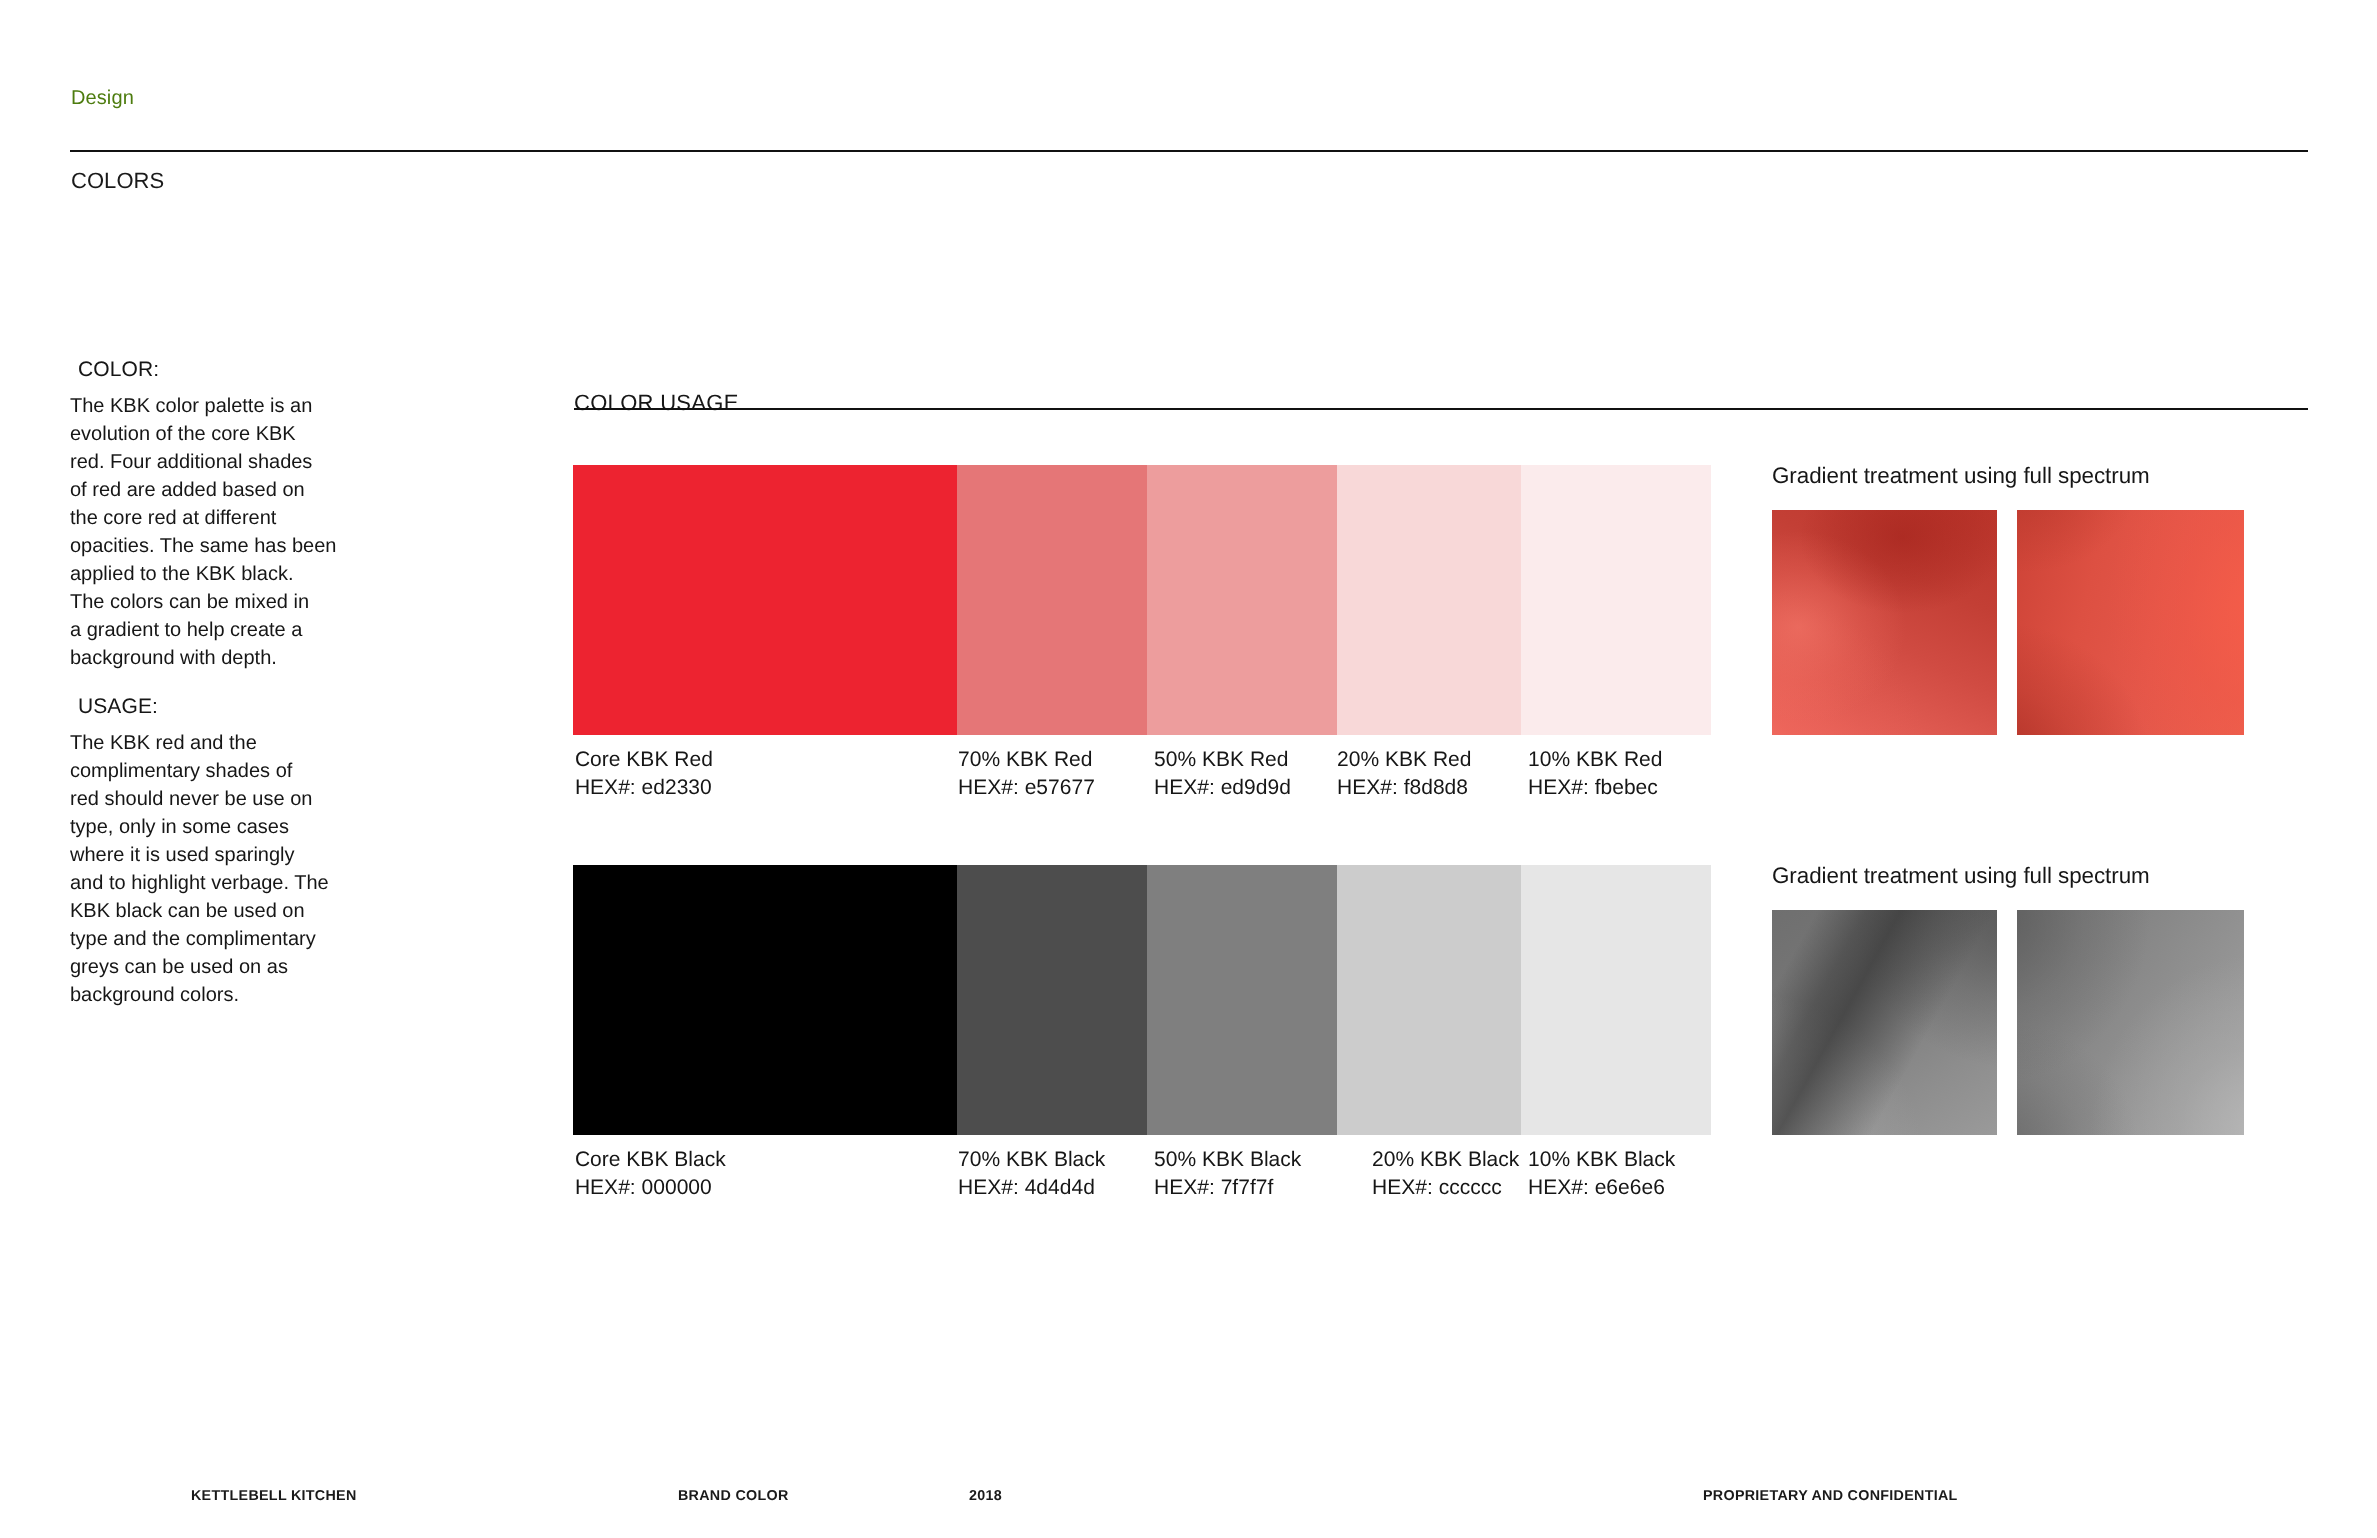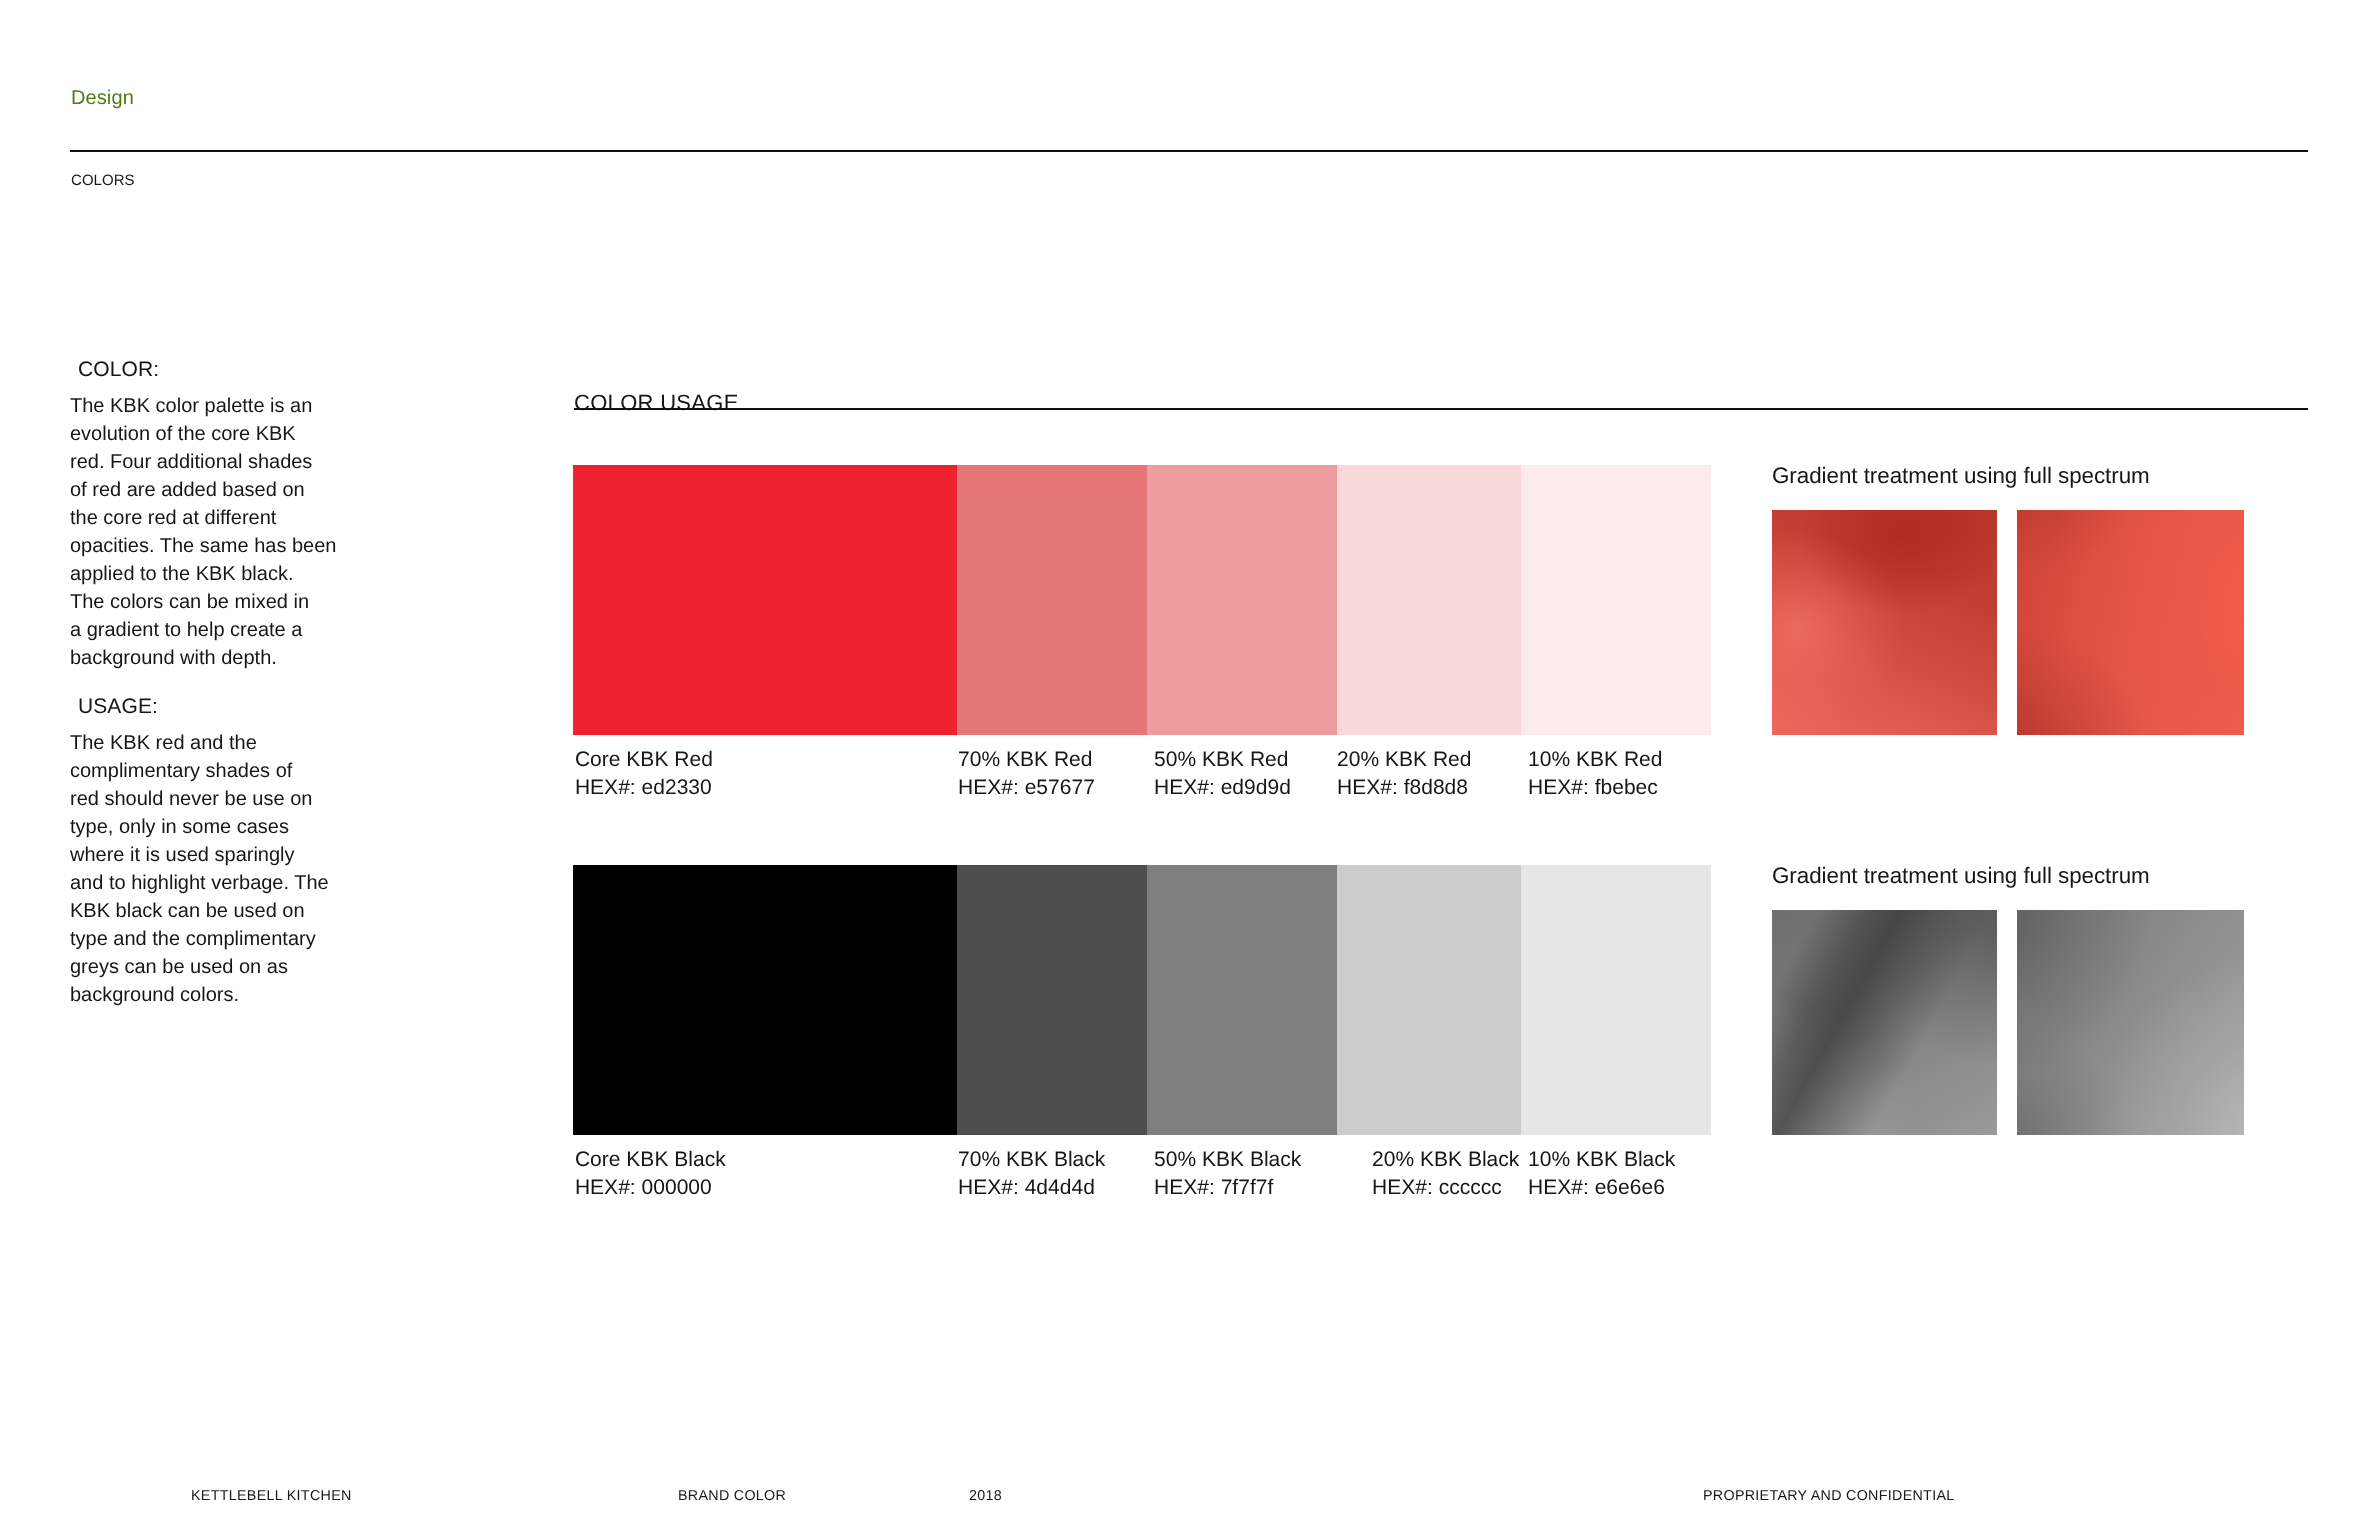--- a/index.html
+++ b/index.html
@@ -9,21 +9,21 @@
     color:#161616;
     -webkit-font-smoothing:antialiased;
     text-rendering:geometricPrecision;
   }
   .page{position:relative;width:2378px;height:1539px;}
   .abs{position:absolute;}
 
   
   #section-label{left:71px;top:88px;font-size:20px;line-height:20px;letter-spacing:0.1px;color:#4d7c0f;}
   #header-rule{left:70px;top:150px;width:2238px;height:2.1px;background:#111111;}
-  #page-title{left:71px;top:172px;font-size:15px;line-height:18px;letter-spacing:0.05px;color:#1a1a1a;}
+  #page-title{left:71px;top:172px;font-size:22px;line-height:18px;letter-spacing:0.05px;color:#1a1a1a;}
 
   
   #left-col{left:70px;top:0;width:304px;}
   .body-head{font-size:21px;line-height:28px;letter-spacing:0.1px;margin:8px;}
   .body-copy{font-size:20px;line-height:28px;letter-spacing:0px;margin:0;}
   #color-block{position:absolute;left:0;top:348px;}
   #usage-block{position:absolute;left:0;top:685px;}
 
   
   #usage-title{left:574px;top:353px;font-size:22px;line-height:18px;letter-spacing:0.3px;margin-top:41px;}
@@ -73,21 +73,21 @@
   }
   .gk-b{
     background:
       radial-gradient(108% 112% at 110% 100%, rgba(186,186,186,.88) 0%, rgba(175,175,175,.44) 36%, rgba(166,166,166,0) 72%),
       radial-gradient(88% 96% at -10% 2%,     rgba(88,88,88,.78) 0%, rgba(95,95,95,.30) 44%, rgba(100,100,100,0) 78%),
       radial-gradient(74% 70% at -6% 106%,    rgba(88,88,88,.58) 0%, rgba(92,92,92,.18) 48%, rgba(96,96,96,0) 80%),
       linear-gradient(124deg, #757575 0%, #868686 36%, #939393 64%, #a5a5a5 100%);
   }
 
   
-  #footer{position:absolute;left:0;top:1489px;width:2370px;height:23px;font-size:14.3px;line-height:14.3px;letter-spacing:0.3px;color:#1a1a1a;}
+  #footer{position:absolute;left:0;top:1489px;width:2370px;height:23px;font-size:14.3px;line-height:14.3px;letter-spacing:0.3px;color:#1a1a1a;font-weight:bold;}
   #footer .f{position:absolute;white-space:nowrap;}
 </style>
 </head>
 <body>
 
 <div class="page">
 
   <div class="abs" id="section-label">Design</div>
   <div class="abs" id="header-rule"></div>
   <div class="abs" id="page-title">COLORS</div>

